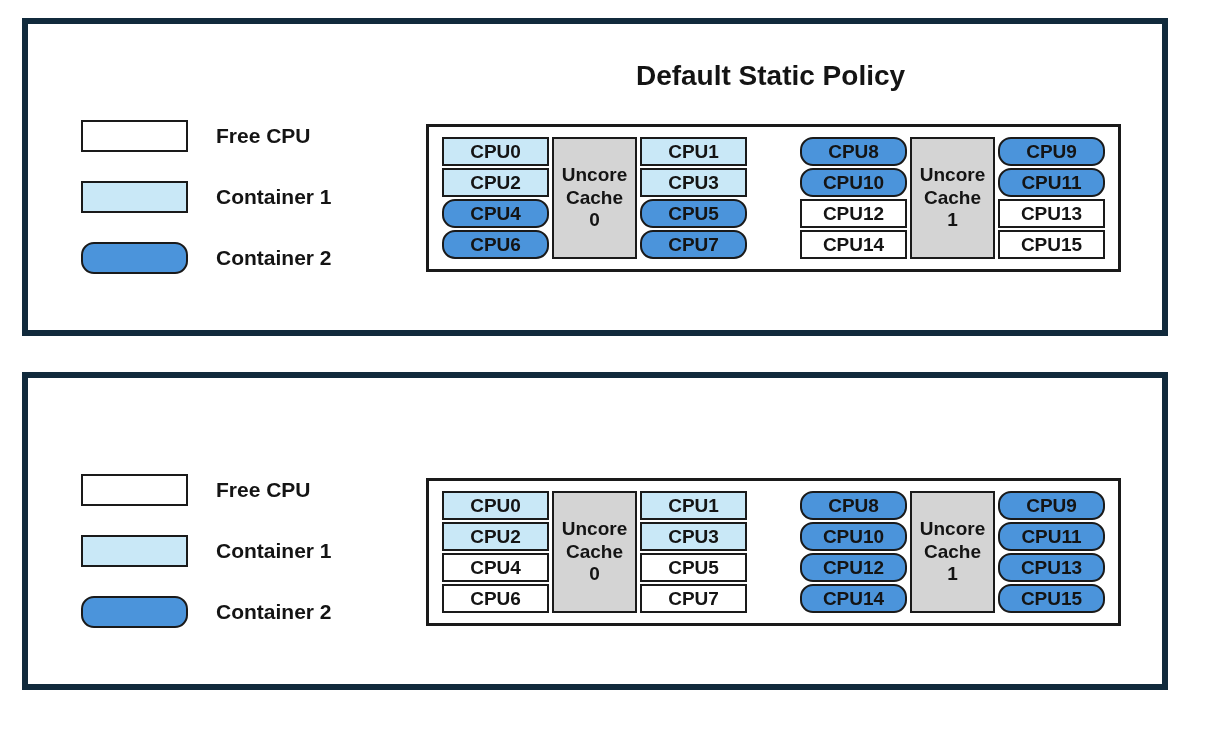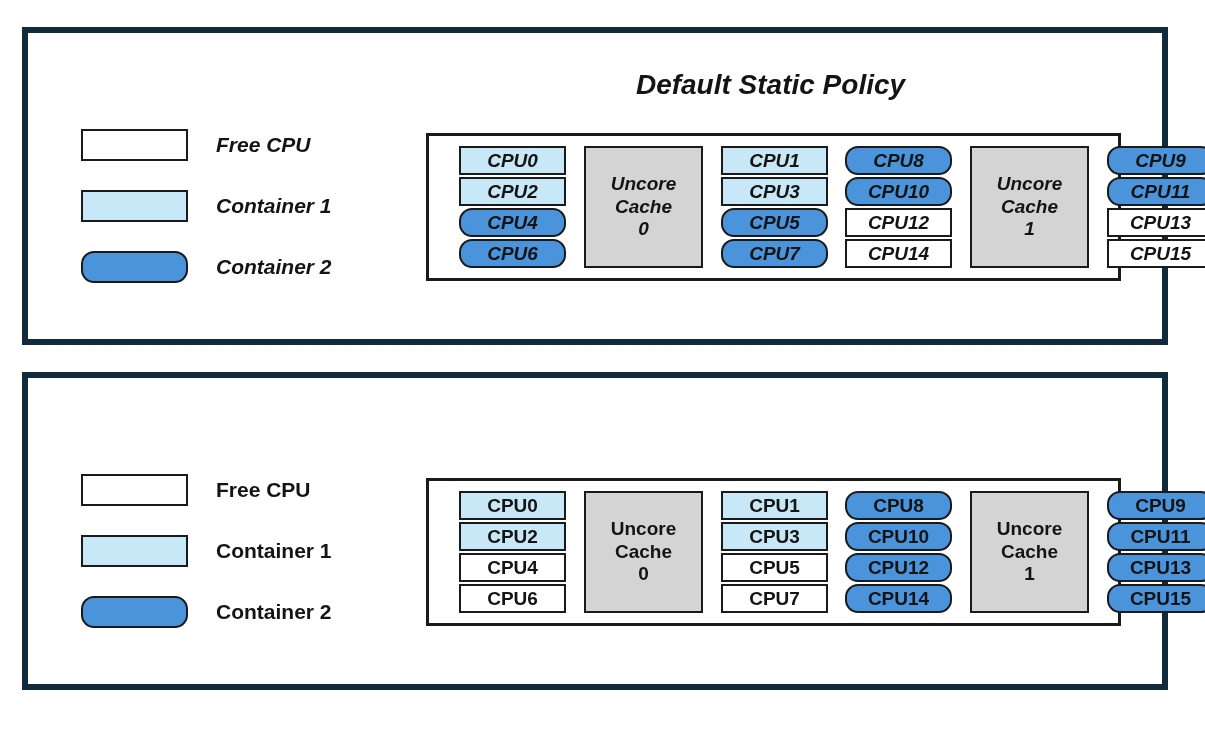--- a/index.html
+++ b/index.html
@@ -11,21 +11,21 @@
     overflow: hidden;
   }
   .panel {
     position: absolute;
     left: 22px;
     width: 1146px;
     height: 318px;
     border: 6px solid #112A3C;
     background: #ffffff;
   }
-  #panel-0 { top: 27px; font-style: italic; }
+  #panel-0 { top: 18px; }
   #panel-1 { top: 372px; }
 
   .panel-title {
     position: absolute;
     font-weight: bold;
     color: #141414;
     white-space: nowrap;
     text-align: center;
   }
   #panel-0 .panel-title { top: 36px; left: 395px; width: 695px; font-size: 28px; }
@@ -45,31 +45,31 @@
     position: absolute;
     left: 398px; top: 100px;
     width: 695px; height: 148px;
     border: 3px solid #1a1a1a;
     background: #ffffff;
     display: flex;
     align-items: center;
     justify-content: space-between;
     padding: 0 13px;
   }
-  .group { display: flex; gap: 18px; height: 122px; margin-left: 17px; }
+  .group { display: flex; gap: 3px; height: 122px; }
   .cpu-col { display: flex; flex-direction: column; gap: 2px; width: 107px; }
   .cpu-cell {
     flex: 1;
     border: 2px solid #1a1a1a;
     display: flex; align-items: center; justify-content: center;
     font-size: 19px; font-weight: bold; color: #141414;
     line-height: 1;
   }
   .uncore {
-    width: 119px;
+    width: 85px;
     border: 2px solid #1a1a1a;
     background: #D4D4D4;
     display: flex; flex-direction: column;
     align-items: center; justify-content: center;
     font-size: 19px; font-weight: bold; color: #141414;
     line-height: 1.2;
     text-align: center;
   }
   [data-type="free"]       { background: #ffffff; }
   [data-type="container1"] { background: #C9E8F7; }

